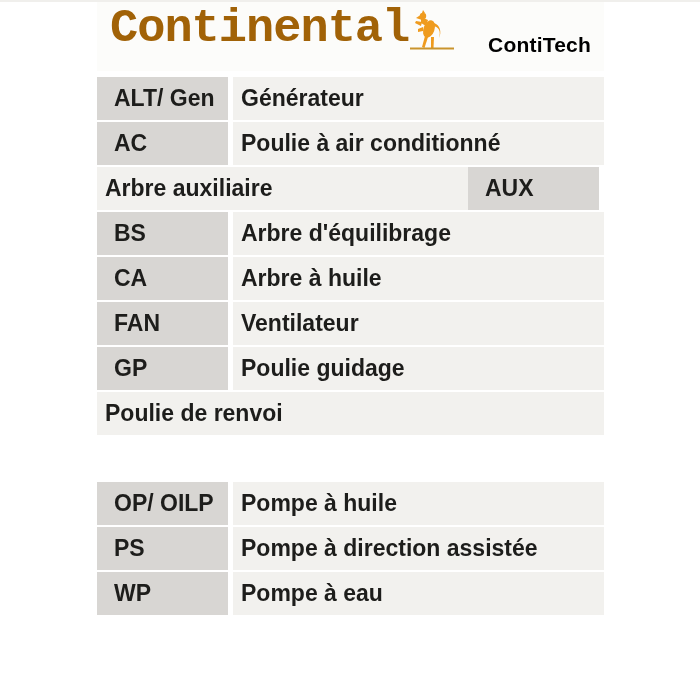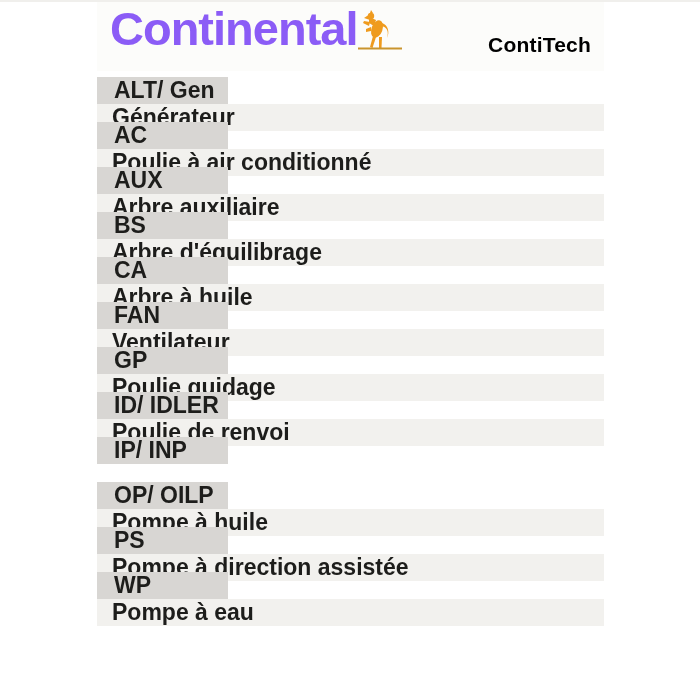--- a/index.html
+++ b/index.html
@@ -27,25 +27,25 @@
       position: relative;
     }
     .logo {
       position: absolute;
       left: 13px;
       top: 5px;
       display: flex;
       align-items: flex-start;
     }
     .wordmark {
-      font-family: Liberation Sans, sans-serif;
+      font-family: Liberation Mono, monospace;
       font-weight: bold;
       font-size: 47px;
       line-height: 44px;
-      color: #8b5cf6;
+      color: #a16207;
       letter-spacing: -1px;
       white-space: nowrap;
     }
     .horse-wrap {
       margin-left: 1px;
       margin-top: 3px;
       width: 44px;
       height: 40px;
     }
     .contitech {
@@ -57,41 +57,40 @@
       color: #000000;
       letter-spacing: 0.2px;
     }
     .rows {
       margin-top: 6px;
     }
     .row {
       display: flex;
       height: 43px;
       margin-bottom: 2px;
-      flex-direction: column;
     }
     .cell {
       display: flex;
       align-items: center;
       font-weight: bold;
       font-size: 23px;
       color: #1d1d1b;
       white-space: nowrap;
     }
     .cell.abbr {
       width: 131px;
       background: #d8d6d3;
       padding-left: 17px;
       margin-right: 5px;
       flex: none;
     }
     .cell.desc {
       flex: 1;
       background: #f2f1ee;
-      padding-left: 15px;
+      padding-left: 8px;
     }
   </style>
 </head>
 <body>
 
 <div class="page">
   <div class="sheet">
 
     <div class="brand-header">
       <div class="logo">
@@ -121,45 +120,43 @@
 
       <div class="row">
         <div class="cell abbr">ALT/ Gen</div>
         <div class="cell desc">Générateur</div>
       </div>
       <div class="row">
         <div class="cell abbr">AC</div>
         <div class="cell desc">Poulie à air conditionné</div>
       </div>
       <div class="row">
+        <div class="cell desc">Arbre auxiliaire</div>
         <div class="cell abbr">AUX</div>
-        <div class="cell desc">Arbre auxiliaire</div>
       </div>
       <div class="row">
         <div class="cell abbr">BS</div>
         <div class="cell desc">Arbre d'équilibrage</div>
       </div>
       <div class="row">
         <div class="cell abbr">CA</div>
         <div class="cell desc">Arbre à huile</div>
       </div>
       <div class="row">
         <div class="cell abbr">FAN</div>
         <div class="cell desc">Ventilateur</div>
       </div>
       <div class="row">
         <div class="cell abbr">GP</div>
         <div class="cell desc">Poulie guidage</div>
       </div>
       <div class="row">
-        <div class="cell abbr">ID/ IDLER</div>
         <div class="cell desc">Poulie de renvoi</div>
       </div>
       <div class="row">
-        <div class="cell abbr">IP/ INP</div>
       </div>
       <div class="row">
         <div class="cell abbr">OP/ OILP</div>
         <div class="cell desc">Pompe à huile</div>
       </div>
       <div class="row">
         <div class="cell abbr">PS</div>
         <div class="cell desc">Pompe à direction assistée</div>
       </div>
       <div class="row">

